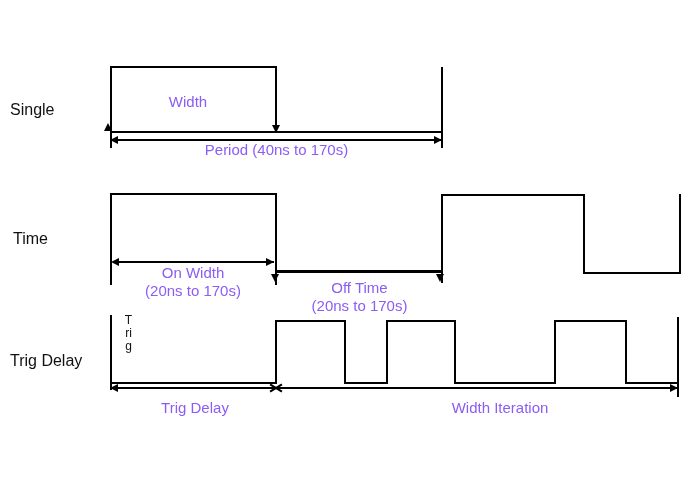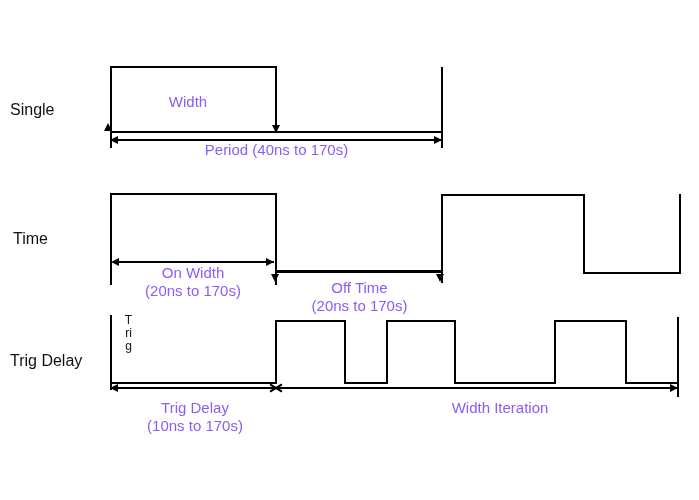--- a/index.html
+++ b/index.html
@@ -107,18 +107,17 @@
     <div class="ln" style="left:677px; top:317px; width:2px;  height:80px;"></div>
 
     <div class="ln" style="left:112px; top:387px; width:566px; height:2px;"></div>
     <div class="ah l" style="left:110px; top:384px;"></div>
     <div class="ah r" style="left:670px; top:384px;"></div>
     <div class="xbar" style="left:269px; top:387px; transform:rotate(32deg);"></div>
     <div class="xbar" style="left:269px; top:387px; transform:rotate(-32deg);"></div>
 
     <div class="txt" style="left:111px; top:399px; width:168px;">
       <span>Trig Delay</span>
-      <span class="l2">(10ns to 170s)</span>
     </div>
     <div class="txt" style="left:300px; top:399px; width:400px;">Width Iteration</div>
   </div>
 
 </div>
 
 </body></html>

